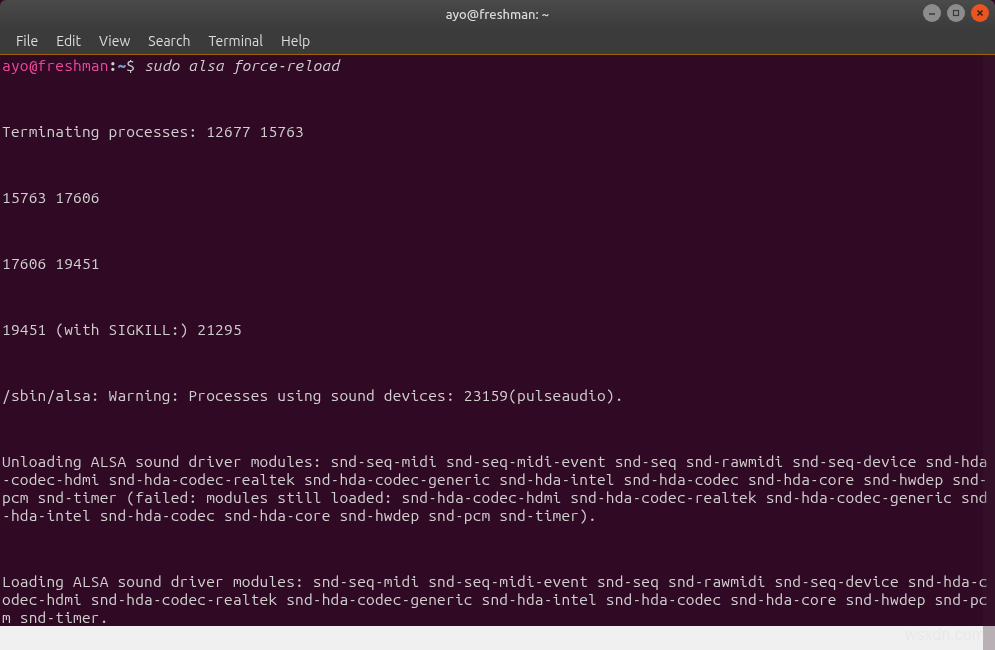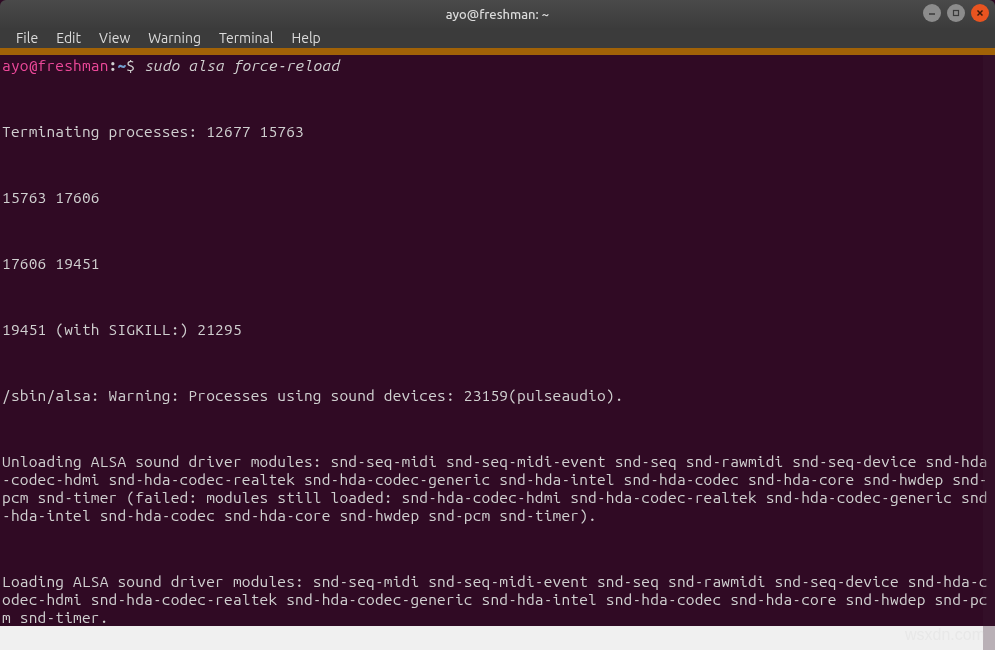--- a/index.html
+++ b/index.html
@@ -57,21 +57,21 @@
     .win-min { background: #8c8c8c; }
     .win-max { background: #8c8c8c; }
     .win-close { background: #e95420; color: #3a1a0a; }
     .menubar {
       height: 27px;
       background: #3b3b3b;
       display: flex;
       align-items: center;
       padding: 0 8px;
       gap: 2px;
-      border-bottom: 7px solid #a16207;
+      border-bottom: 1px solid #a16207;
     }
     .menu-item {
       color: #dcdcdc;
       font-size: 14px;
       padding: 3px 8px;
       cursor: pointer;
     }
     .terminal-body {
       flex: 1;
       background: #300a24;
@@ -137,21 +137,21 @@
             <line x1="6.5" y1="1.5" x2="1.5" y2="6.5" stroke="#3a1a0a" stroke-width="1.5"></line>
           </svg>
       </div>
     </div>
   </div>
 
   <div class="menubar">
     <span class="menu-item">File</span>
     <span class="menu-item">Edit</span>
     <span class="menu-item">View</span>
-    <span class="menu-item">Warning</span>
+    <span class="menu-item">Search</span>
     <span class="menu-item">Terminal</span>
     <span class="menu-item">Help</span>
   </div>
 
   <div class="terminal-body">
     <div class="line"><span class="prompt-user">ayo@freshman</span><span class="prompt-colon">:</span><span class="prompt-path">~</span><span class="prompt-dollar">$</span> <span class="command">sudo alsa force-reload</span></div>
     <div class="line output">Terminating processes: 12677 15763</div>
     <div class="line output">15763 17606</div>
     <div class="line output">17606 19451</div>
     <div class="line output">19451 (with SIGKILL:) 21295</div>

